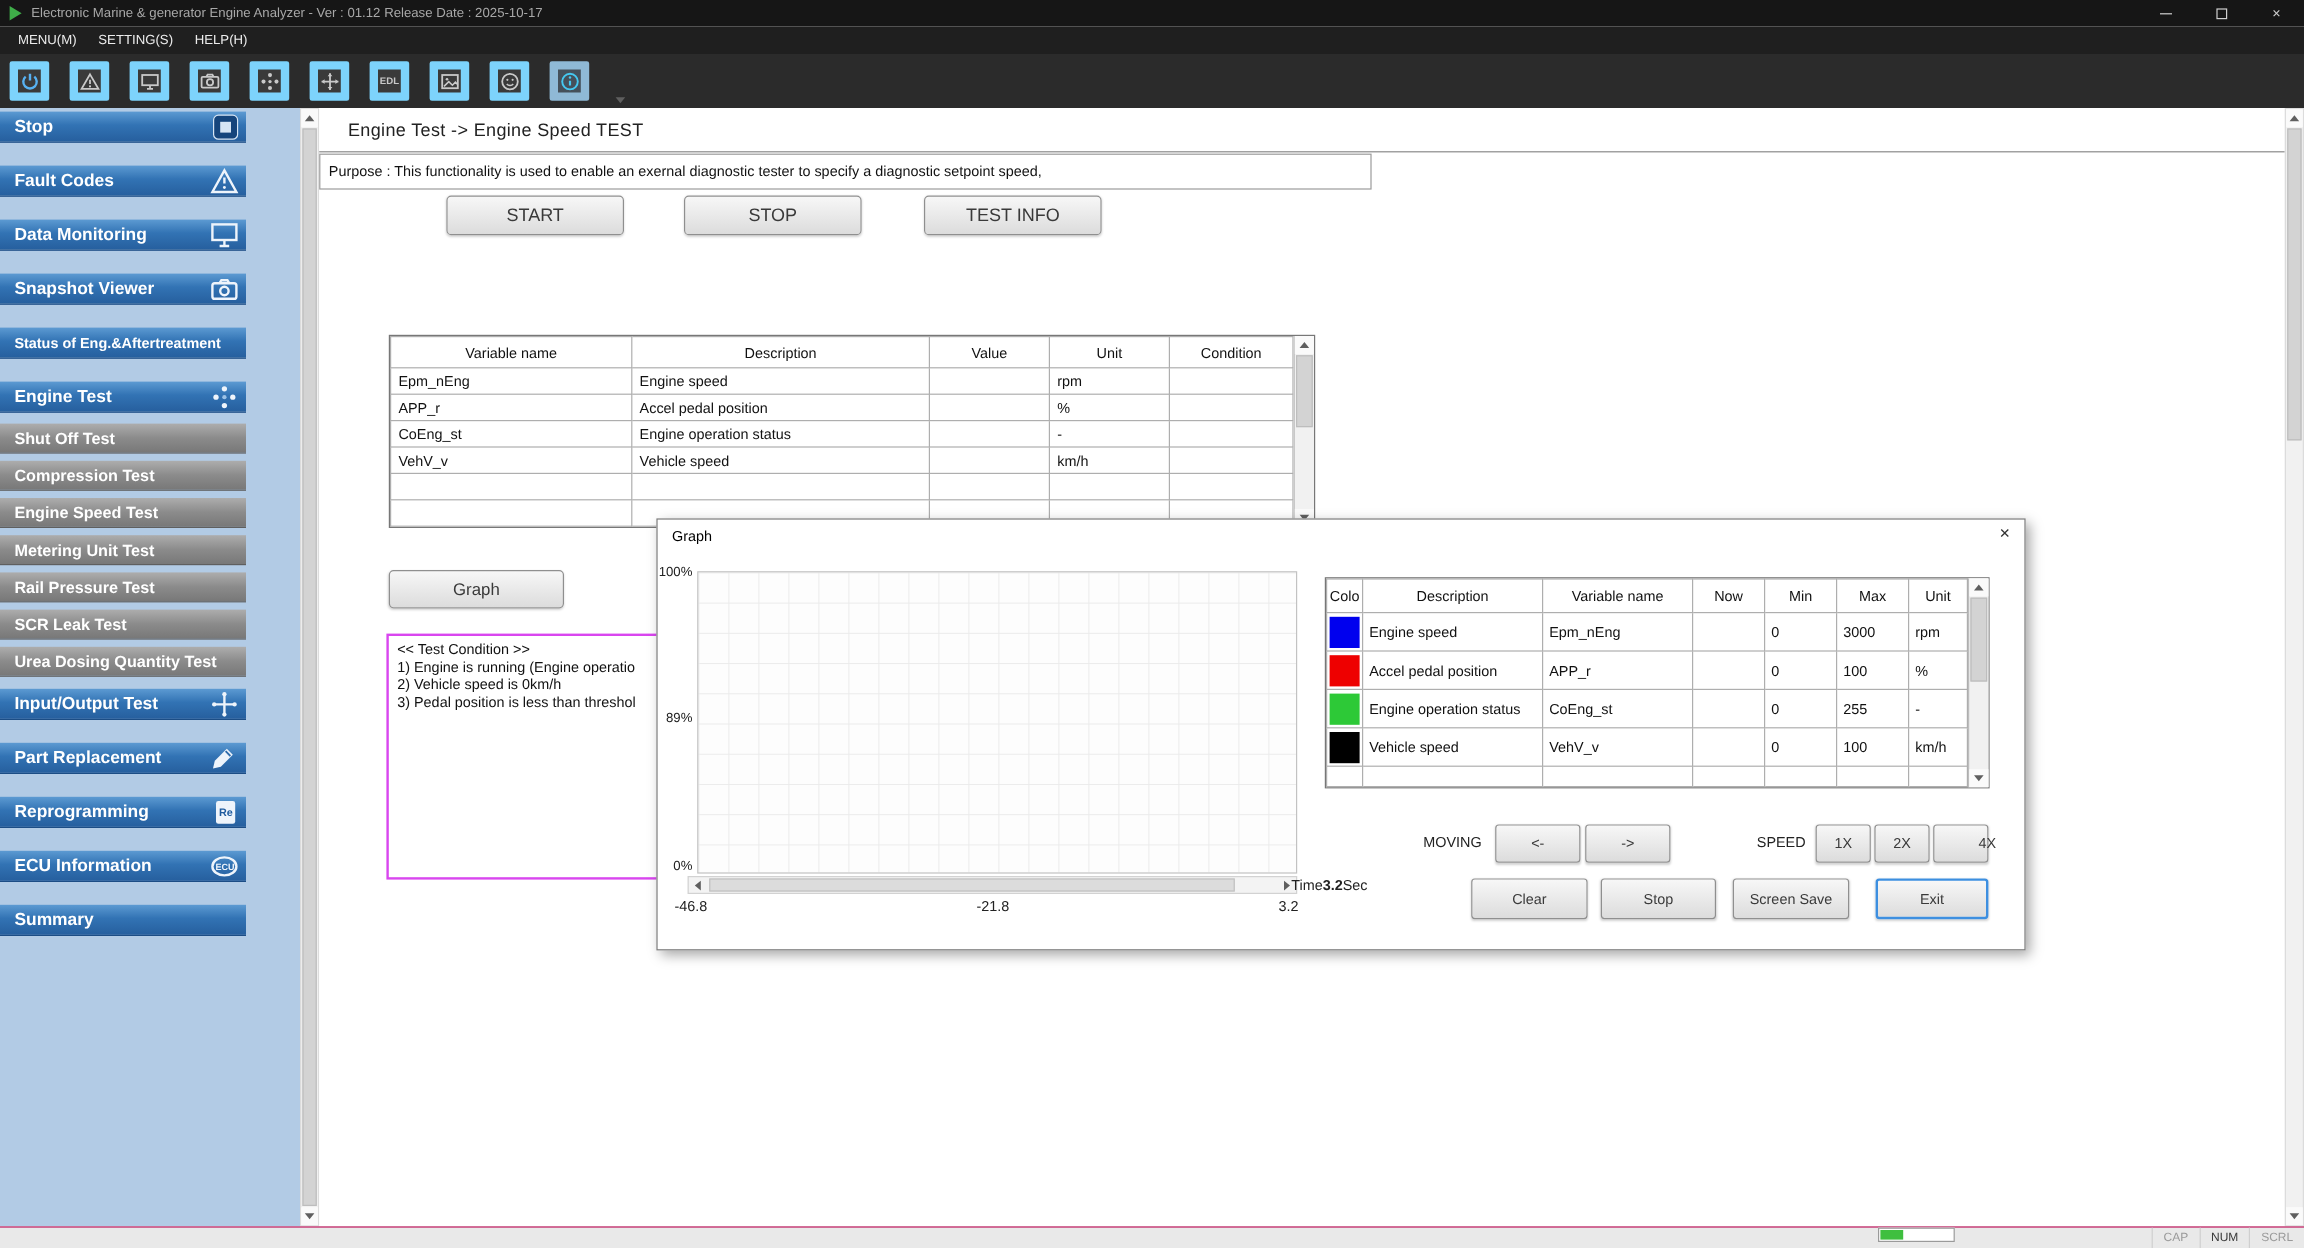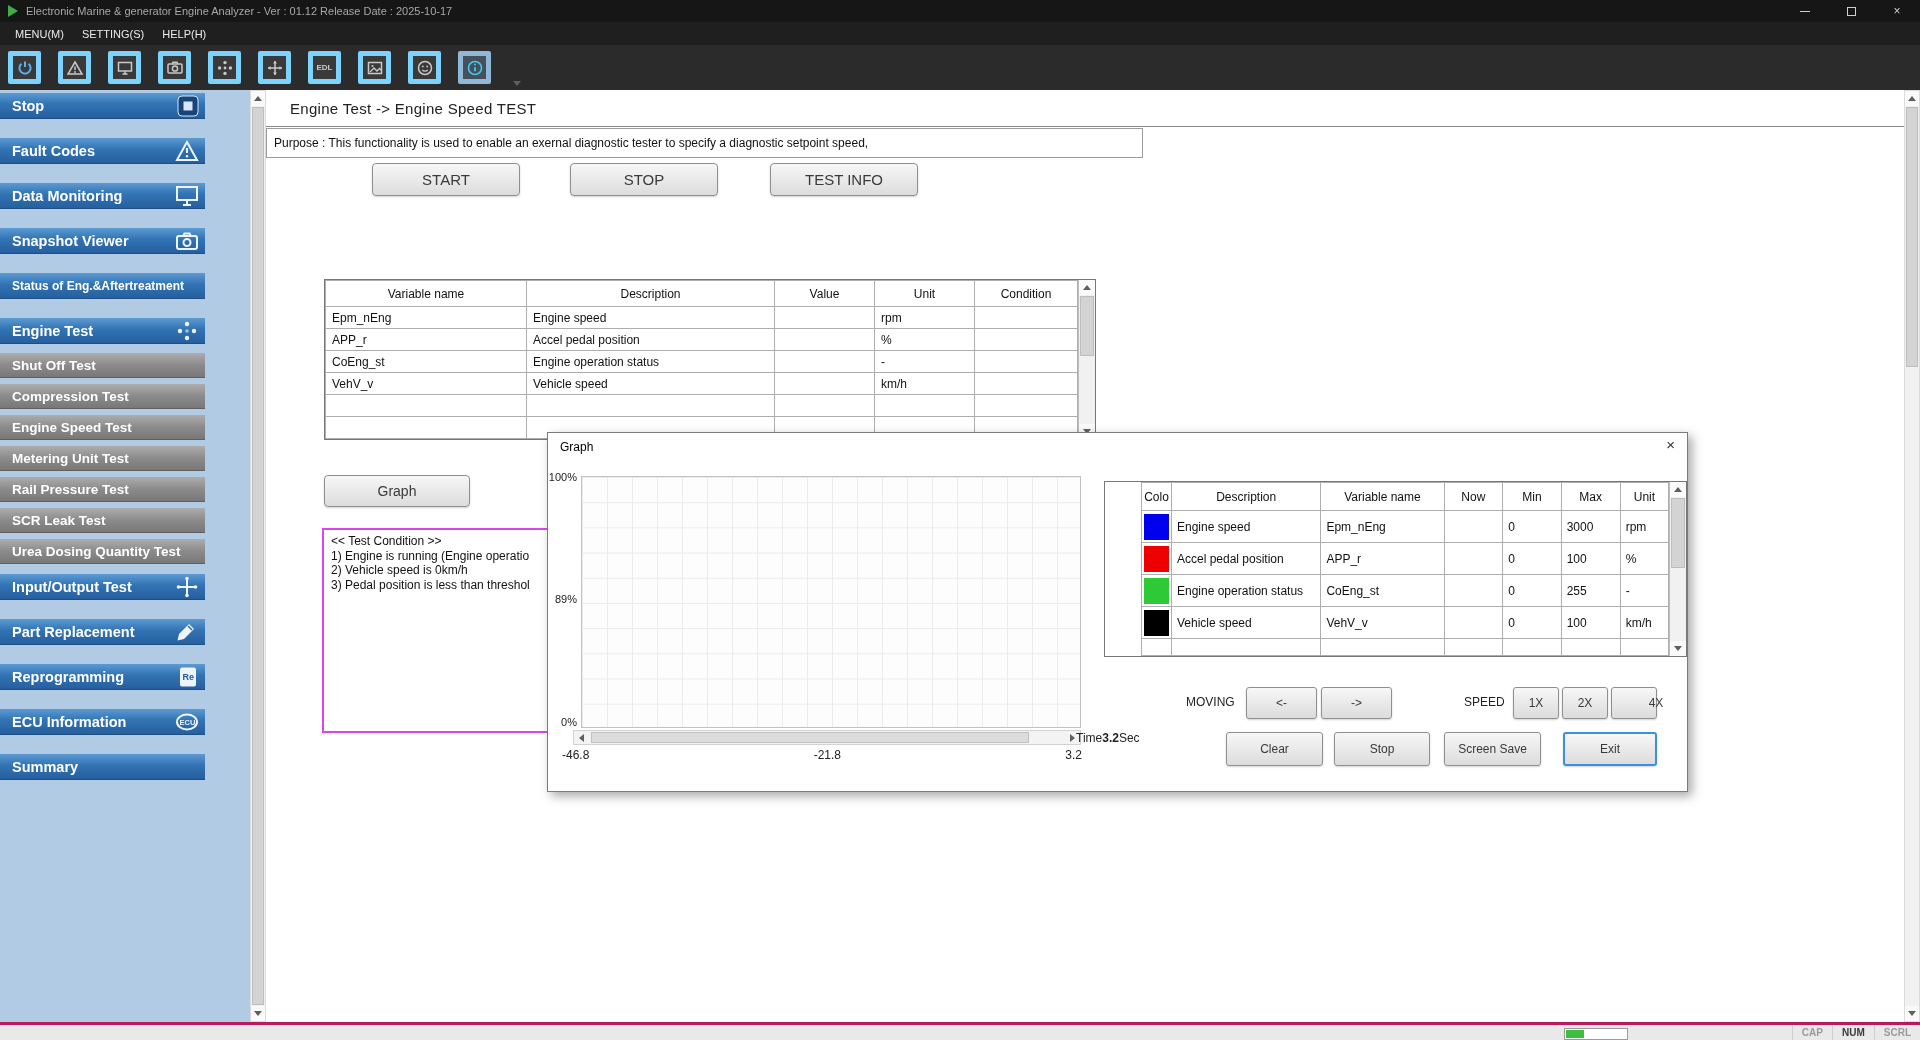--- a/index.html
+++ b/index.html
@@ -13,21 +13,21 @@
   .win-btn { width:46px; display:flex; align-items:center; justify-content:center; color:#cfcfcf; font-size:12px; }
   .glyph-min { display:inline-block; width:10px; border-bottom:1px solid #cfcfcf; }
   .glyph-max { display:inline-block; width:9px; height:9px; border:1px solid #cfcfcf; }
 
   
   .menubar { position:absolute; left:0; top:22px; right:0; height:23px; background:#1f1f1f; display:flex; align-items:center; color:#ececec; font-size:11px; padding-left:6px; }
   .menu-item { padding:0 9px; }
 
   
   .toolbar { position:absolute; left:0; top:45px; right:0; height:45px; background:#2b2b2b; display:flex; align-items:center; padding-left:8px; }
-  .tb-icon { width:33px; height:33px; margin-right:17px; background:#3a3a3a; border:5px solid #7dd3fc; border-radius:2px; display:flex; align-items:center; justify-content:center; color:#c9c9c9; }
+  .tb-icon { width:33px; height:33px; margin-right:17px; background:#3a3a3a; border:7px solid #7dd3fc; border-radius:2px; display:flex; align-items:center; justify-content:center; color:#c9c9c9; }
   .tb-icon.active { background:#45505a; border-color:#8fb9d6; }
   .tb-edl { font-size:8px; font-weight:bold; color:#c9c9c9; }
   .tb-caret { align-self:flex-end; margin:0 0 4px 5px; }
 
   
   .sidebar { position:absolute; left:0; top:90px; width:250px; bottom:18px; background:#b2cbe5; padding-top:3px; }
   .side-item { position:relative; width:205px; height:26px; margin-bottom:19px; background:linear-gradient(180deg,#5c9ad2 0%,#3273b4 45%,#265f9e 100%); border-bottom:1px solid #1c4d85; display:flex; align-items:center; color:#fff; font-weight:bold; font-size:14.5px; padding-left:12px; }
   .side-item.small { font-size:12px; }
   .side-item.mb9 { margin-bottom:9px; }
   .side-sub { position:relative; width:205px; height:25px; margin-bottom:6px; background:linear-gradient(180deg,#adadad 0%,#8b8b8b 50%,#787878 100%); border-bottom:1px solid #5f5f5f; display:flex; align-items:center; color:#fff; font-weight:bold; font-size:13.5px; padding-left:12px; }
@@ -81,21 +81,21 @@
           background-size:25px 25.2px; }
   .ylab { position:absolute; left:0; width:29px; text-align:right; font-size:11px; color:#222; }
   .hscroll { position:absolute; left:25px; top:297px; width:508px; height:15px; background:#f3f3f3; border:1px solid #d2d2d2; display:flex; }
   .hs-arrow { width:15px; display:flex; align-items:center; justify-content:center; }
   .hs-track { flex:1; position:relative; }
   .hs-thumb { position:absolute; left:2px; top:1px; bottom:1px; width:92%; background:#dcdcdc; border:1px solid #c0c0c0; }
   .xlabs { position:absolute; left:14px; top:315px; width:520px; display:flex; justify-content:space-between; font-size:12px; color:#222; }
   .time-row { position:absolute; left:528px; top:298px; display:flex; font-size:12px; color:#222; align-items:center; }
   .time-val { font-weight:bold; }
 
-  .gtable-wrap { position:absolute; left:556px; top:48px; display:flex; border:1px solid #777;padding-left:36px; }
+  .gtable-wrap { position:absolute; left:556px; top:48px; display:flex; border:1px solid #777; }
   table.ggrid { border-collapse:collapse; table-layout:fixed; font-size:12px; color:#111; }
   table.ggrid th, table.ggrid td { border:1px solid #aeaeae; padding:0 5px; overflow:hidden; white-space:nowrap; text-align:left; }
   table.ggrid th { height:28px; font-weight:normal; text-align:center; padding:0 2px; }
   table.ggrid td { height:32px; }
   table.ggrid tr.cut td { height:16px; }
   .swatch-cell { padding:2px !important; }
   .swatch { width:100%; height:26px; }
   .gtbl-scroll { width:17px; position:relative; background:#f1f1f1; border-left:1px solid #bdbdbd; }
 
   .dlg-label { position:absolute; font-size:12px; color:#222; }
@@ -104,21 +104,21 @@
   #btn-mright { left:773px; top:254px; width:71px; }
   #btn-1x { left:965px;  top:254px; width:46px; }
   #btn-2x { left:1014px; top:254px; width:46px; }
   #btn-4x { left:1063px; top:254px; width:46px;padding-left:44px; }
   #btn-clear { left:678px;  top:299px; width:97px; height:34px; }
   #btn-dstop { left:786px;  top:299px; width:96px; height:34px; }
   #btn-save  { left:896px;  top:299px; width:97px; height:34px; }
   #btn-exit  { left:1015px; top:299px; width:94px; height:34px; border:2px solid #3d8fe0; }
 
   
-  .statusbar { position:absolute; left:0; bottom:0; right:0; height:18px; background:#e9e9e9; border-top:3px solid #be185d; display:flex; align-items:flex-end; justify-content:flex-end; font-size:10px; color:#9a9a9a;font-weight:bold; }
+  .statusbar { position:absolute; left:0; bottom:0; right:0; height:18px; background:#e9e9e9; border-top:1px solid #be185d; display:flex; align-items:flex-start; justify-content:flex-end; font-size:10px; color:#9a9a9a; }
   .sb-progress { width:64px; height:12px; border:1px solid #9a9a9a; background:#fff; margin-right:164px; position:relative; }
   .sb-progress-fill { position:absolute; left:1px; top:1px; bottom:1px; background:#3fbf3f; }
   .sb-ind { padding:0 9px; border-left:1px solid #cfcfcf; height:100%; display:flex; align-items:center; }
   .sb-ind.on { color:#3a3a3a; }
 
   
   .watermark { position:absolute; left:1600px; top:946px; color:#bcbcbc; z-index:50; }
   .watermark .l1 { font-size:23px; }
   .watermark .l2 { font-size:13px; color:#c3c3c3; margin-top:4px; }
 </style>

